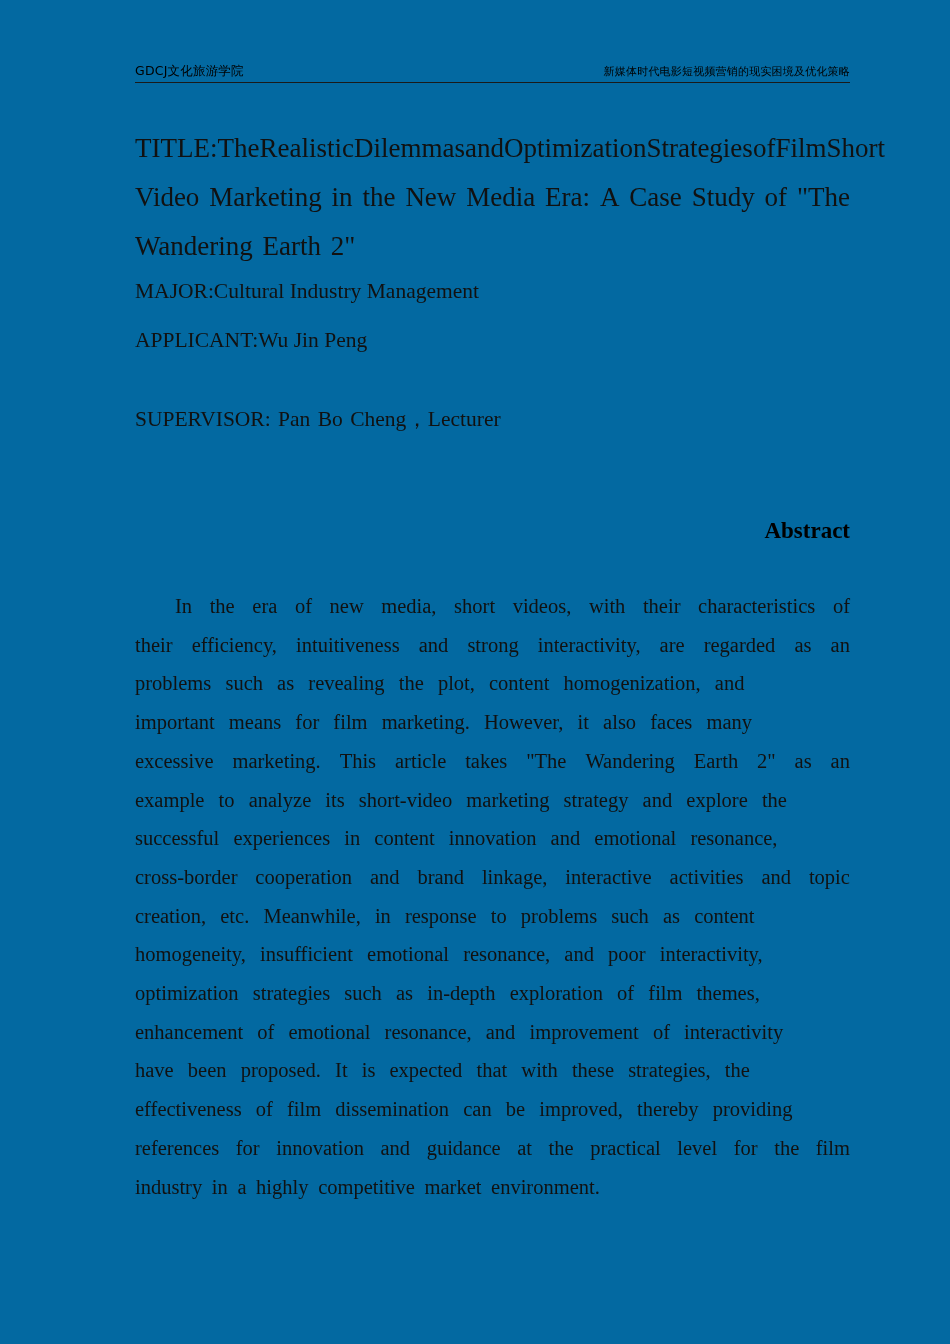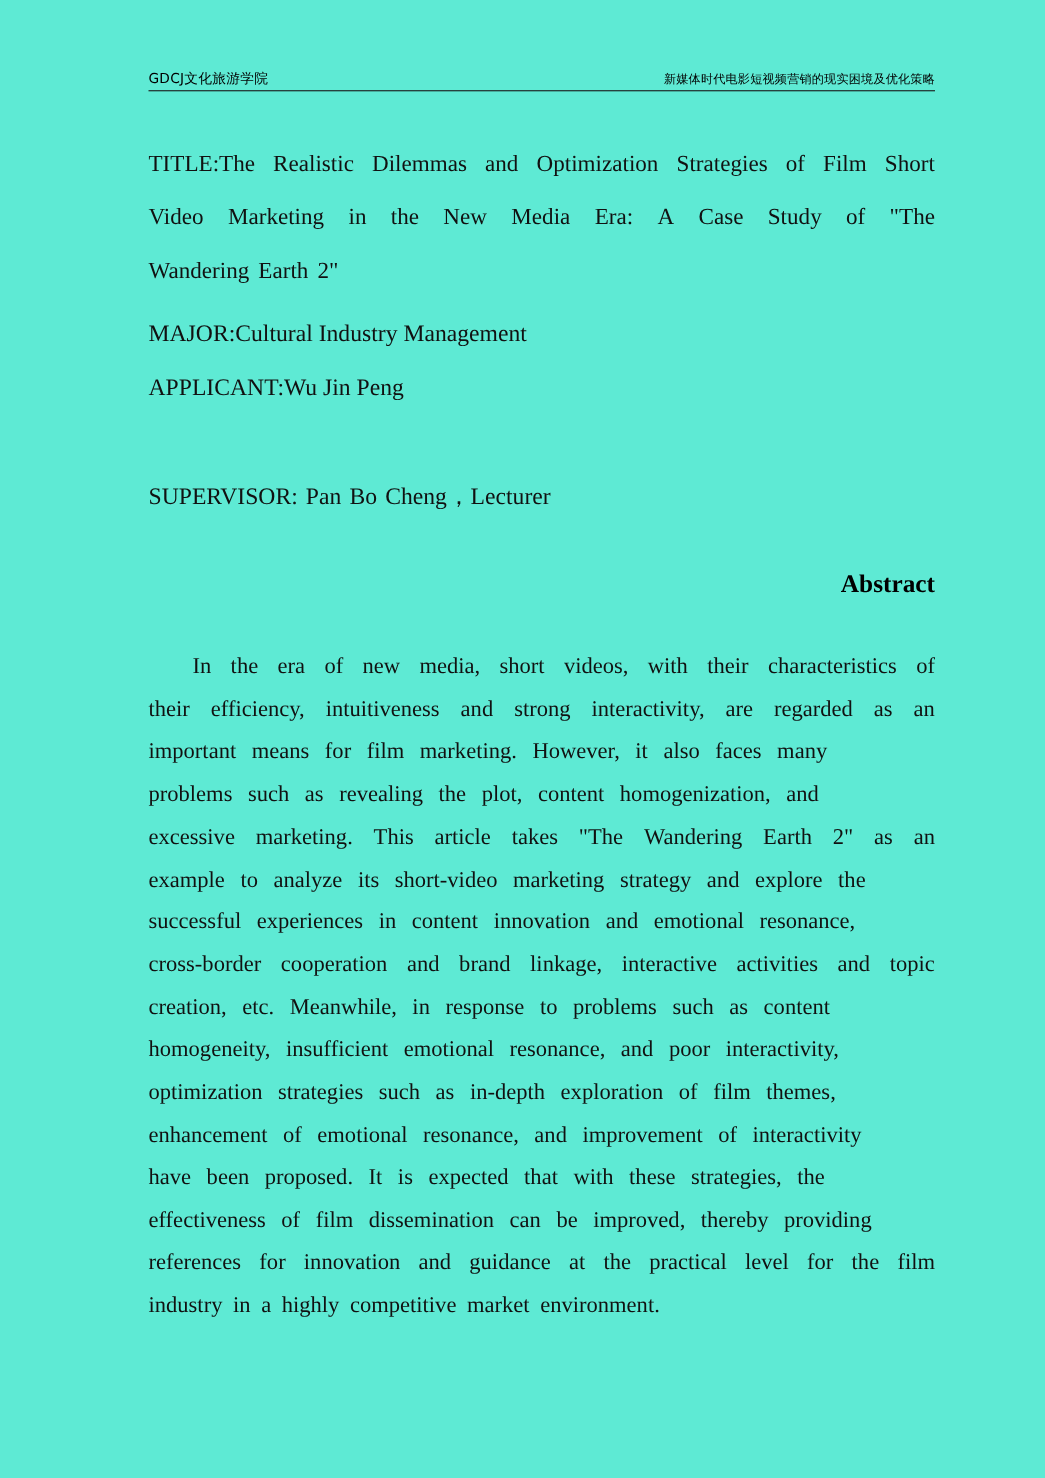--- a/index.html
+++ b/index.html
@@ -4,21 +4,21 @@
 <style>
   html, body {
     margin: 0;
     padding: 0;
     background: #ffffff;
   }
   .page {
     position: relative;
     width: 950px;
     height: 1344px;
-    background: #5eead4;
+    background: #0369a1;
     margin: 0 auto;
     overflow: hidden;
     font-family: "Liberation Serif", "DejaVu Serif", serif;
     color: #000000;
   }
 
   
   .page-header {
     position: absolute;
     left: 135px;
@@ -47,21 +47,21 @@
   }
 
   
   .frontmatter {
     position: absolute;
     left: 135px;
     top: 124px;
     width: 715px;
   }
   .title-line {
-    font-size: 21px;
+    font-size: 27px;
     line-height: 49px;
     white-space: nowrap;
     color: #111111;
   }
   .title-line.just {
     display: flex;
     justify-content: space-between;
   }
   .title-line.just > span {
     display: inline-block;
@@ -69,23 +69,23 @@
   .title-line.ragged {
     word-spacing: 3px;
   }
 
   .meta-line {
     font-size: 21.5px;
     line-height: 1.2;
     white-space: nowrap;
     color: #111111;
   }
-  .meta-major   { margin-top: 20px; }
+  .meta-major   { margin-top: 8px; }
   .meta-applicant { margin-top: 23px; }
-  .meta-supervisor { margin-top: 73px; word-spacing: 2px; }
+  .meta-supervisor { margin-top: 53px; word-spacing: 2px; }
 
   
   .abstract-heading {
     position: absolute;
     left: 135px;
     top: 517px;
     width: 715px;
     text-align: right;
     font-size: 23px;
     font-weight: bold;
@@ -185,22 +185,22 @@
         <span>efficiency,</span>
         <span>intuitiveness</span>
         <span>and</span>
         <span>strong</span>
         <span>interactivity,</span>
         <span>are</span>
         <span>regarded</span>
         <span>as</span>
         <span>an</span>
       </div>
+      <div class="abs-line rag-wide">problems  such  as  revealing  the  plot,  content  homogenization,  and</div>
       <div class="abs-line rag-wide">important  means  for  film  marketing.    However,  it  also  faces  many</div>
-      <div class="abs-line rag-wide">problems  such  as  revealing  the  plot,  content  homogenization,  and</div>
       <div class="abs-line just">
         <span>excessive</span>
         <span>marketing.</span>
         <span>This</span>
         <span>article</span>
         <span>takes</span>
         <span>"The</span>
         <span>Wandering</span>
         <span>Earth</span>
         <span>2"</span>

